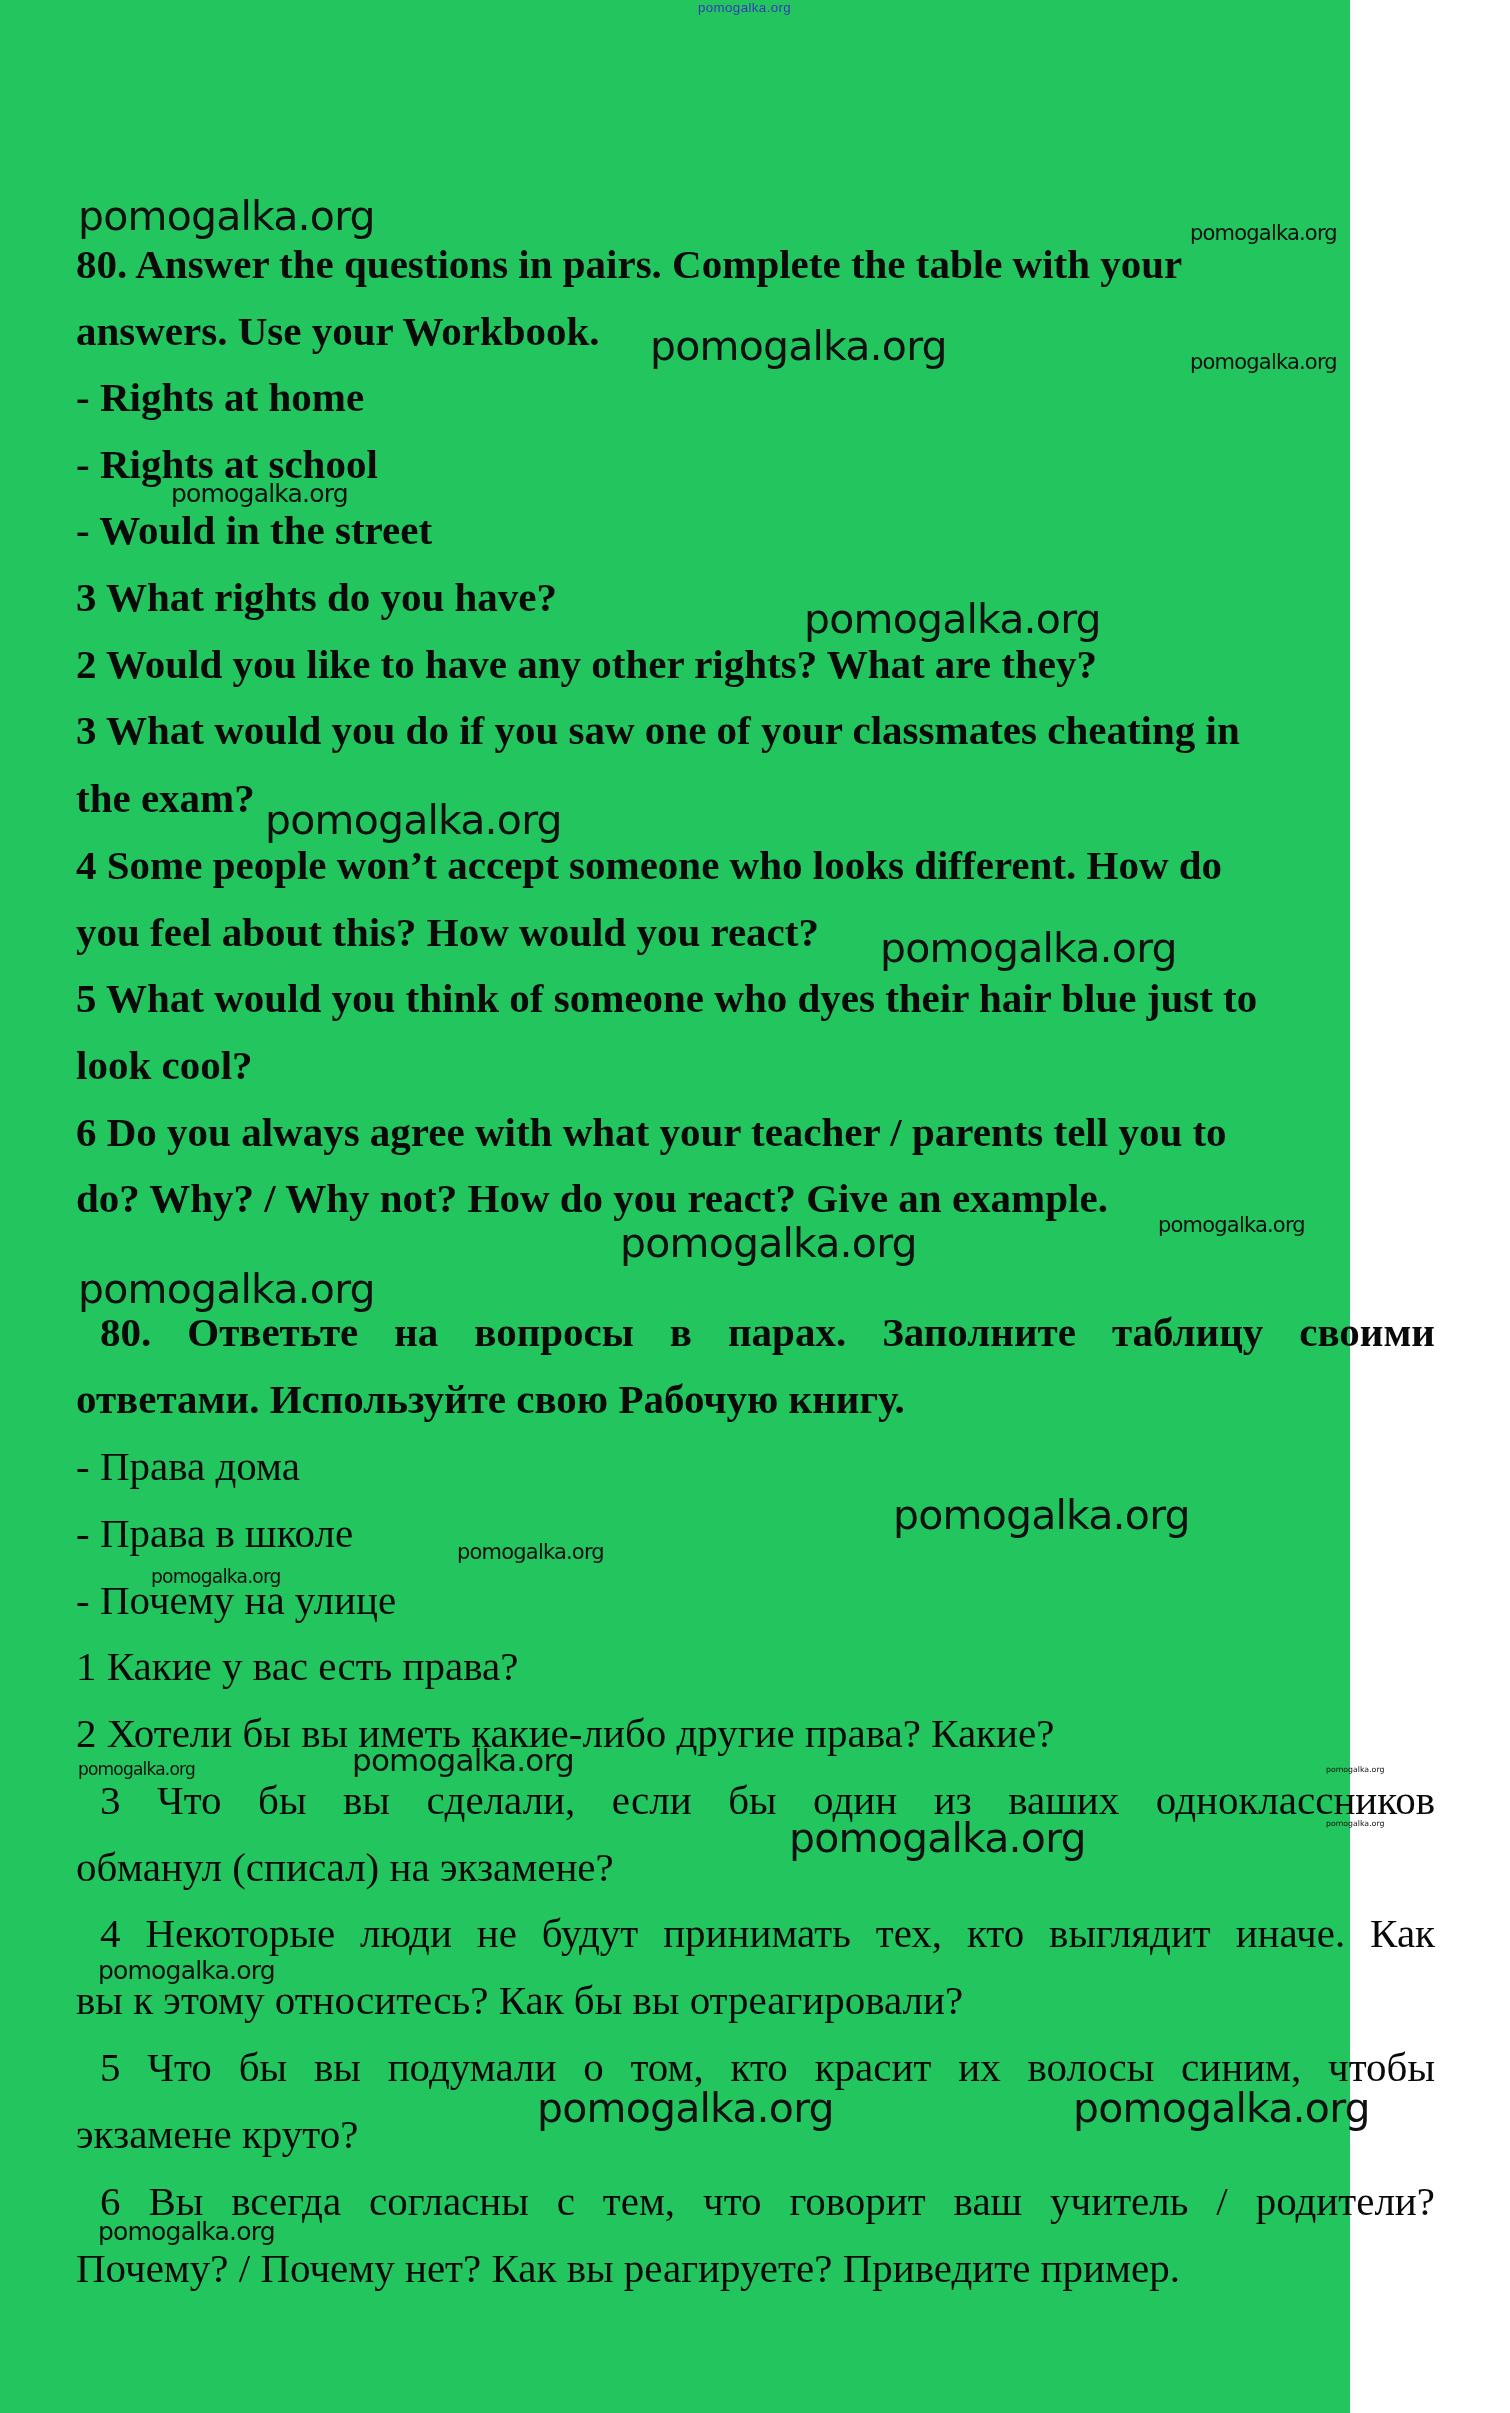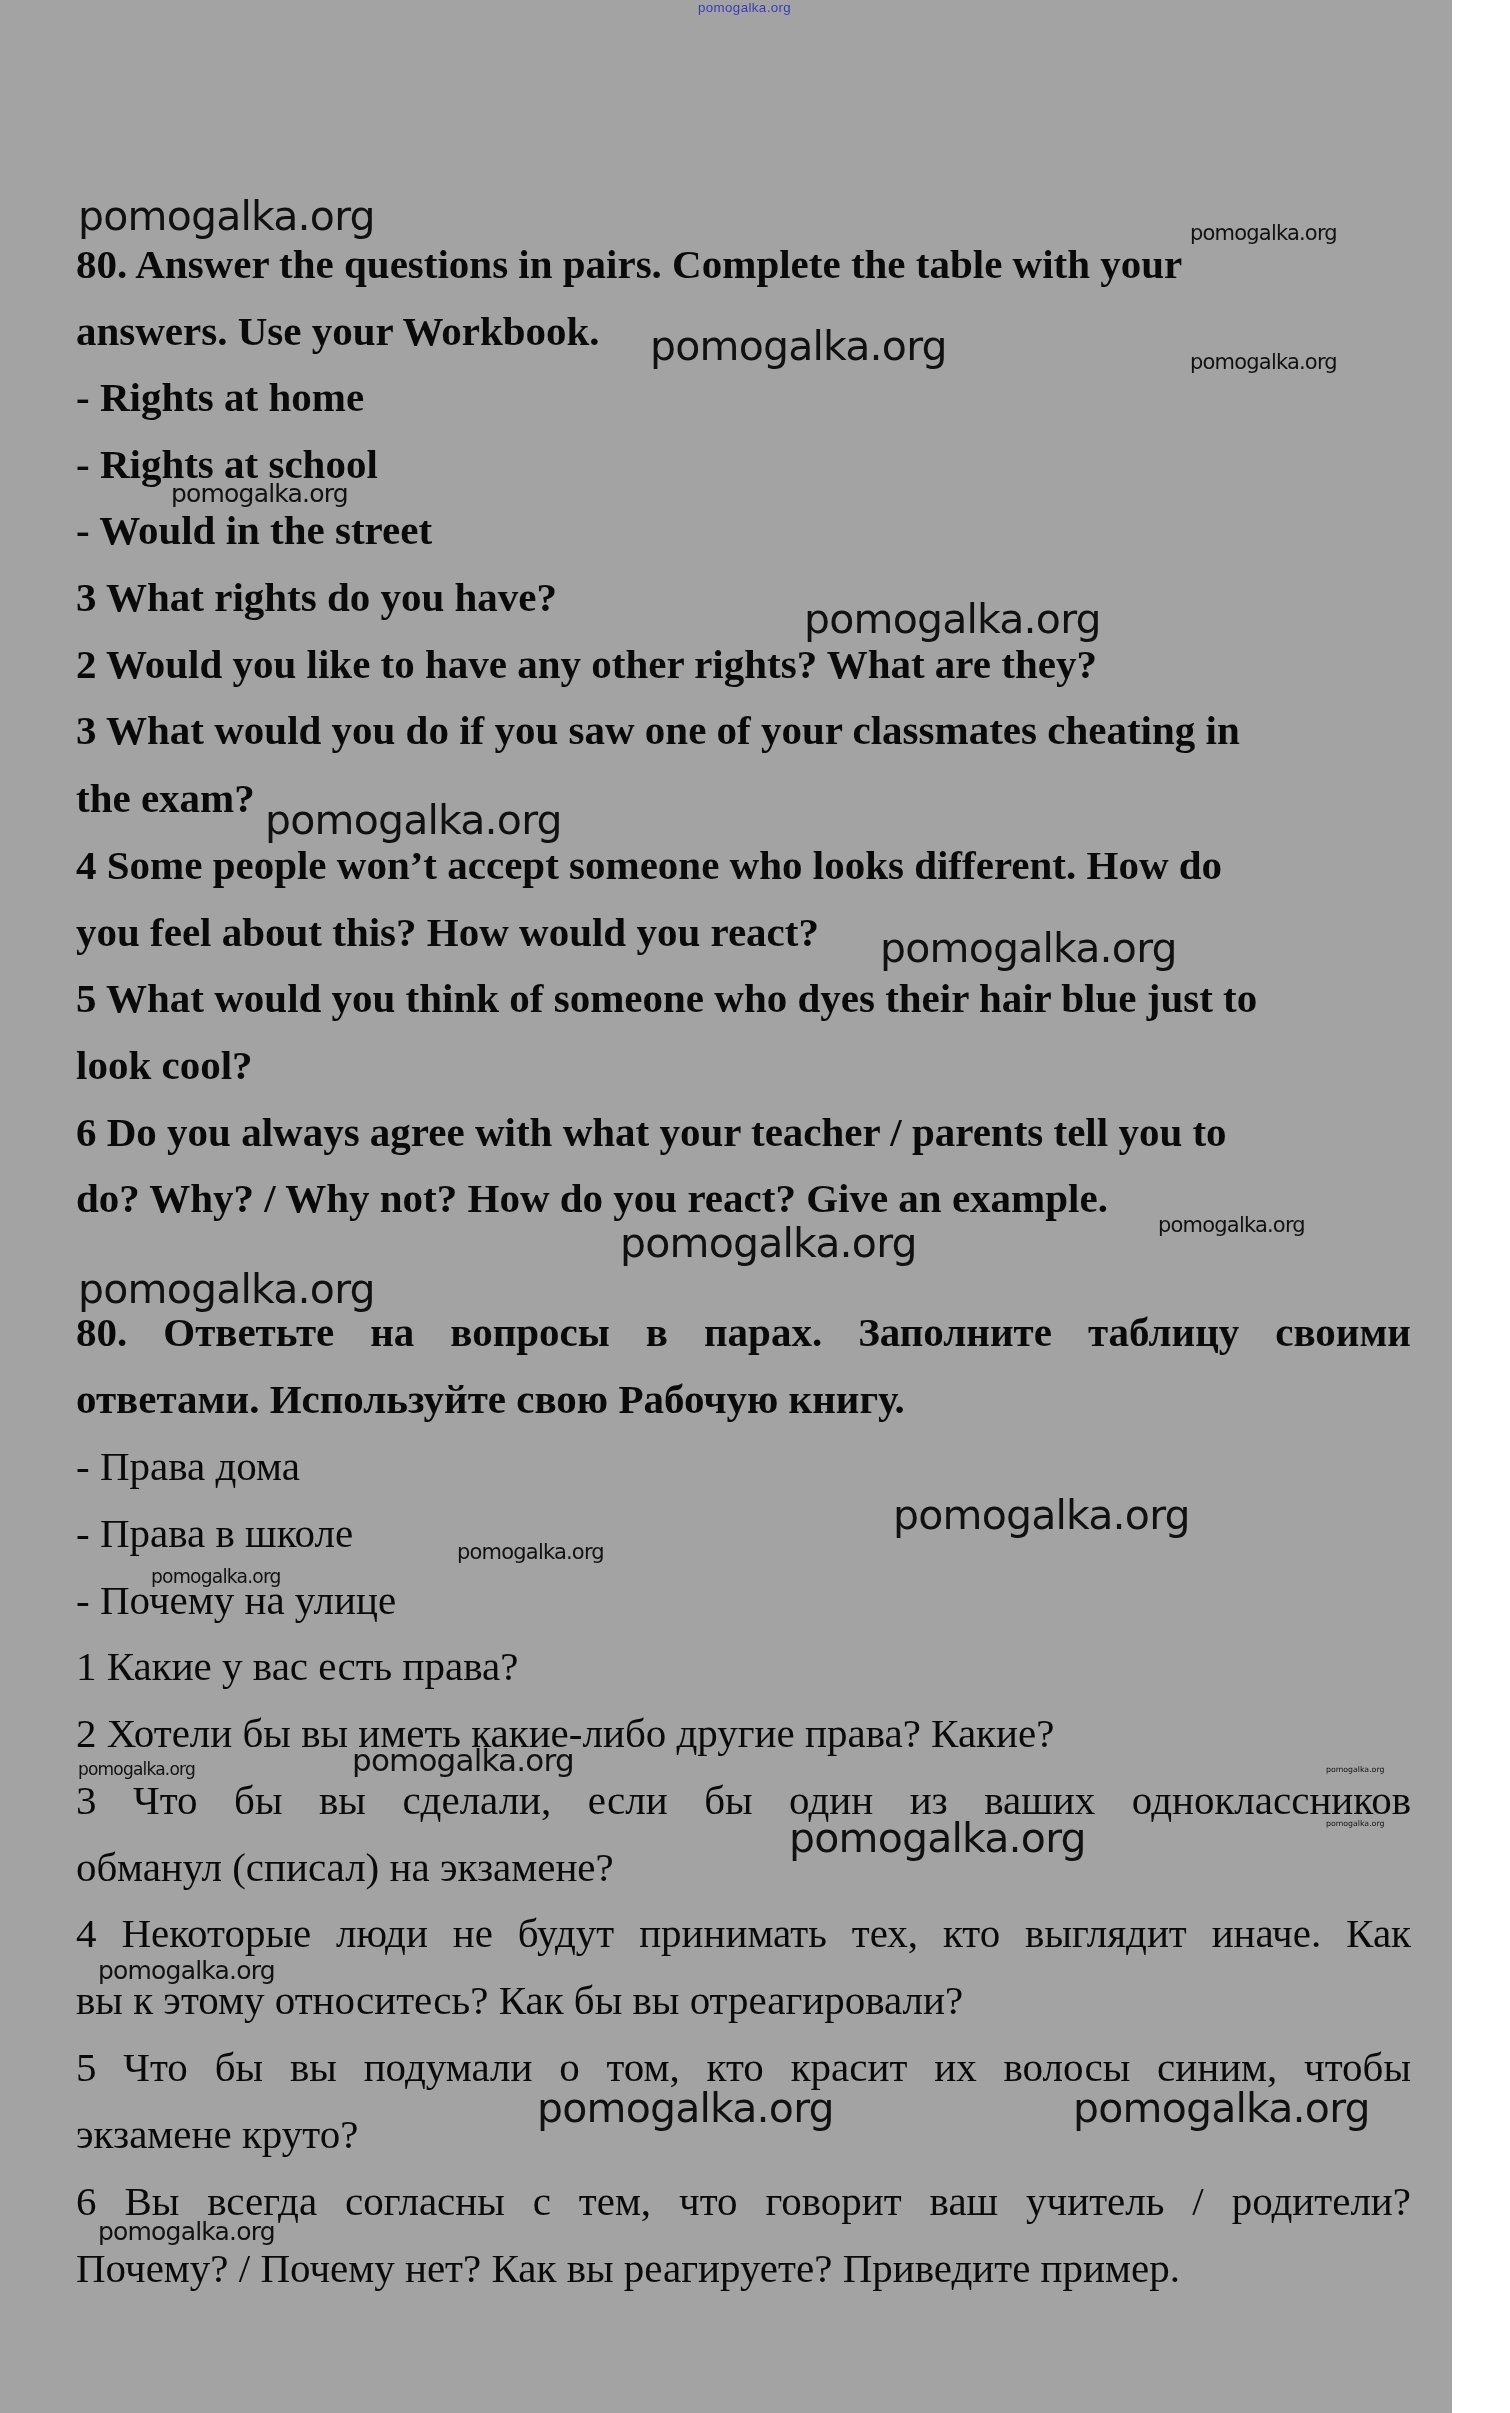--- a/index.html
+++ b/index.html
@@ -1,25 +1,25 @@
 <!DOCTYPE html>
 <html style="font-size:12.5px"><head>
 <meta charset="utf-8">
 <style>
   html, body { margin: 0; padding: 0; background: #ffffff; }
   body { width: 1511px; height: 2413px; position: relative; overflow: hidden; }
-  .page { position: absolute; left: 0; top: 0; width: 1452px; height: 2413px; background: #a3a3a3; }
+  .page { position: absolute; left: 0; top: 0; width: 1350px; height: 2413px; background: #22c55e; }
   .serif { font-family: "Liberation Serif", "DejaVu Serif", serif; color: #0a0a0a; }
   .sans { font-family: "Liberation Sans", "DejaVu Sans", sans-serif; color: #0a0a0a; }
   .top-wm { position: absolute; top: 0; left: 698px; font-size: 13.3px; color: #3a3ab8; letter-spacing: 0.4px; }
   .title { position: absolute; top: 103px; left: 0; width: 1511px; text-align: center; font-size: 42px; font-weight: bold; }
   .line { position: absolute; left: 76px; width: 1335px; white-space: nowrap; font-size: 41px; line-height: 50px; }
   .en { font-weight: bold; }
   .ru-bold { font-weight: bold; }
-  .just { text-align: justify; text-align-last: justify; white-space: normal; }
+  .just { text-align: justify; text-align-last: justify; white-space: normal; margin-left: 24px; }
   .wm { position: absolute; white-space: nowrap; font-family: "DejaVu Sans", "Liberation Sans", sans-serif; color: #111; line-height: 1; letter-spacing: -0.8px; }
   .wm-xl { font-size: 41px; }
   .wm-l { font-size: 31px; }
   .wm-m { font-size: 25px; }
   .wm-s { font-size: 21px; }
   .wm-xs { font-size: 7.8px; letter-spacing: 0; }
 </style>
 </head>
 <body>
 

